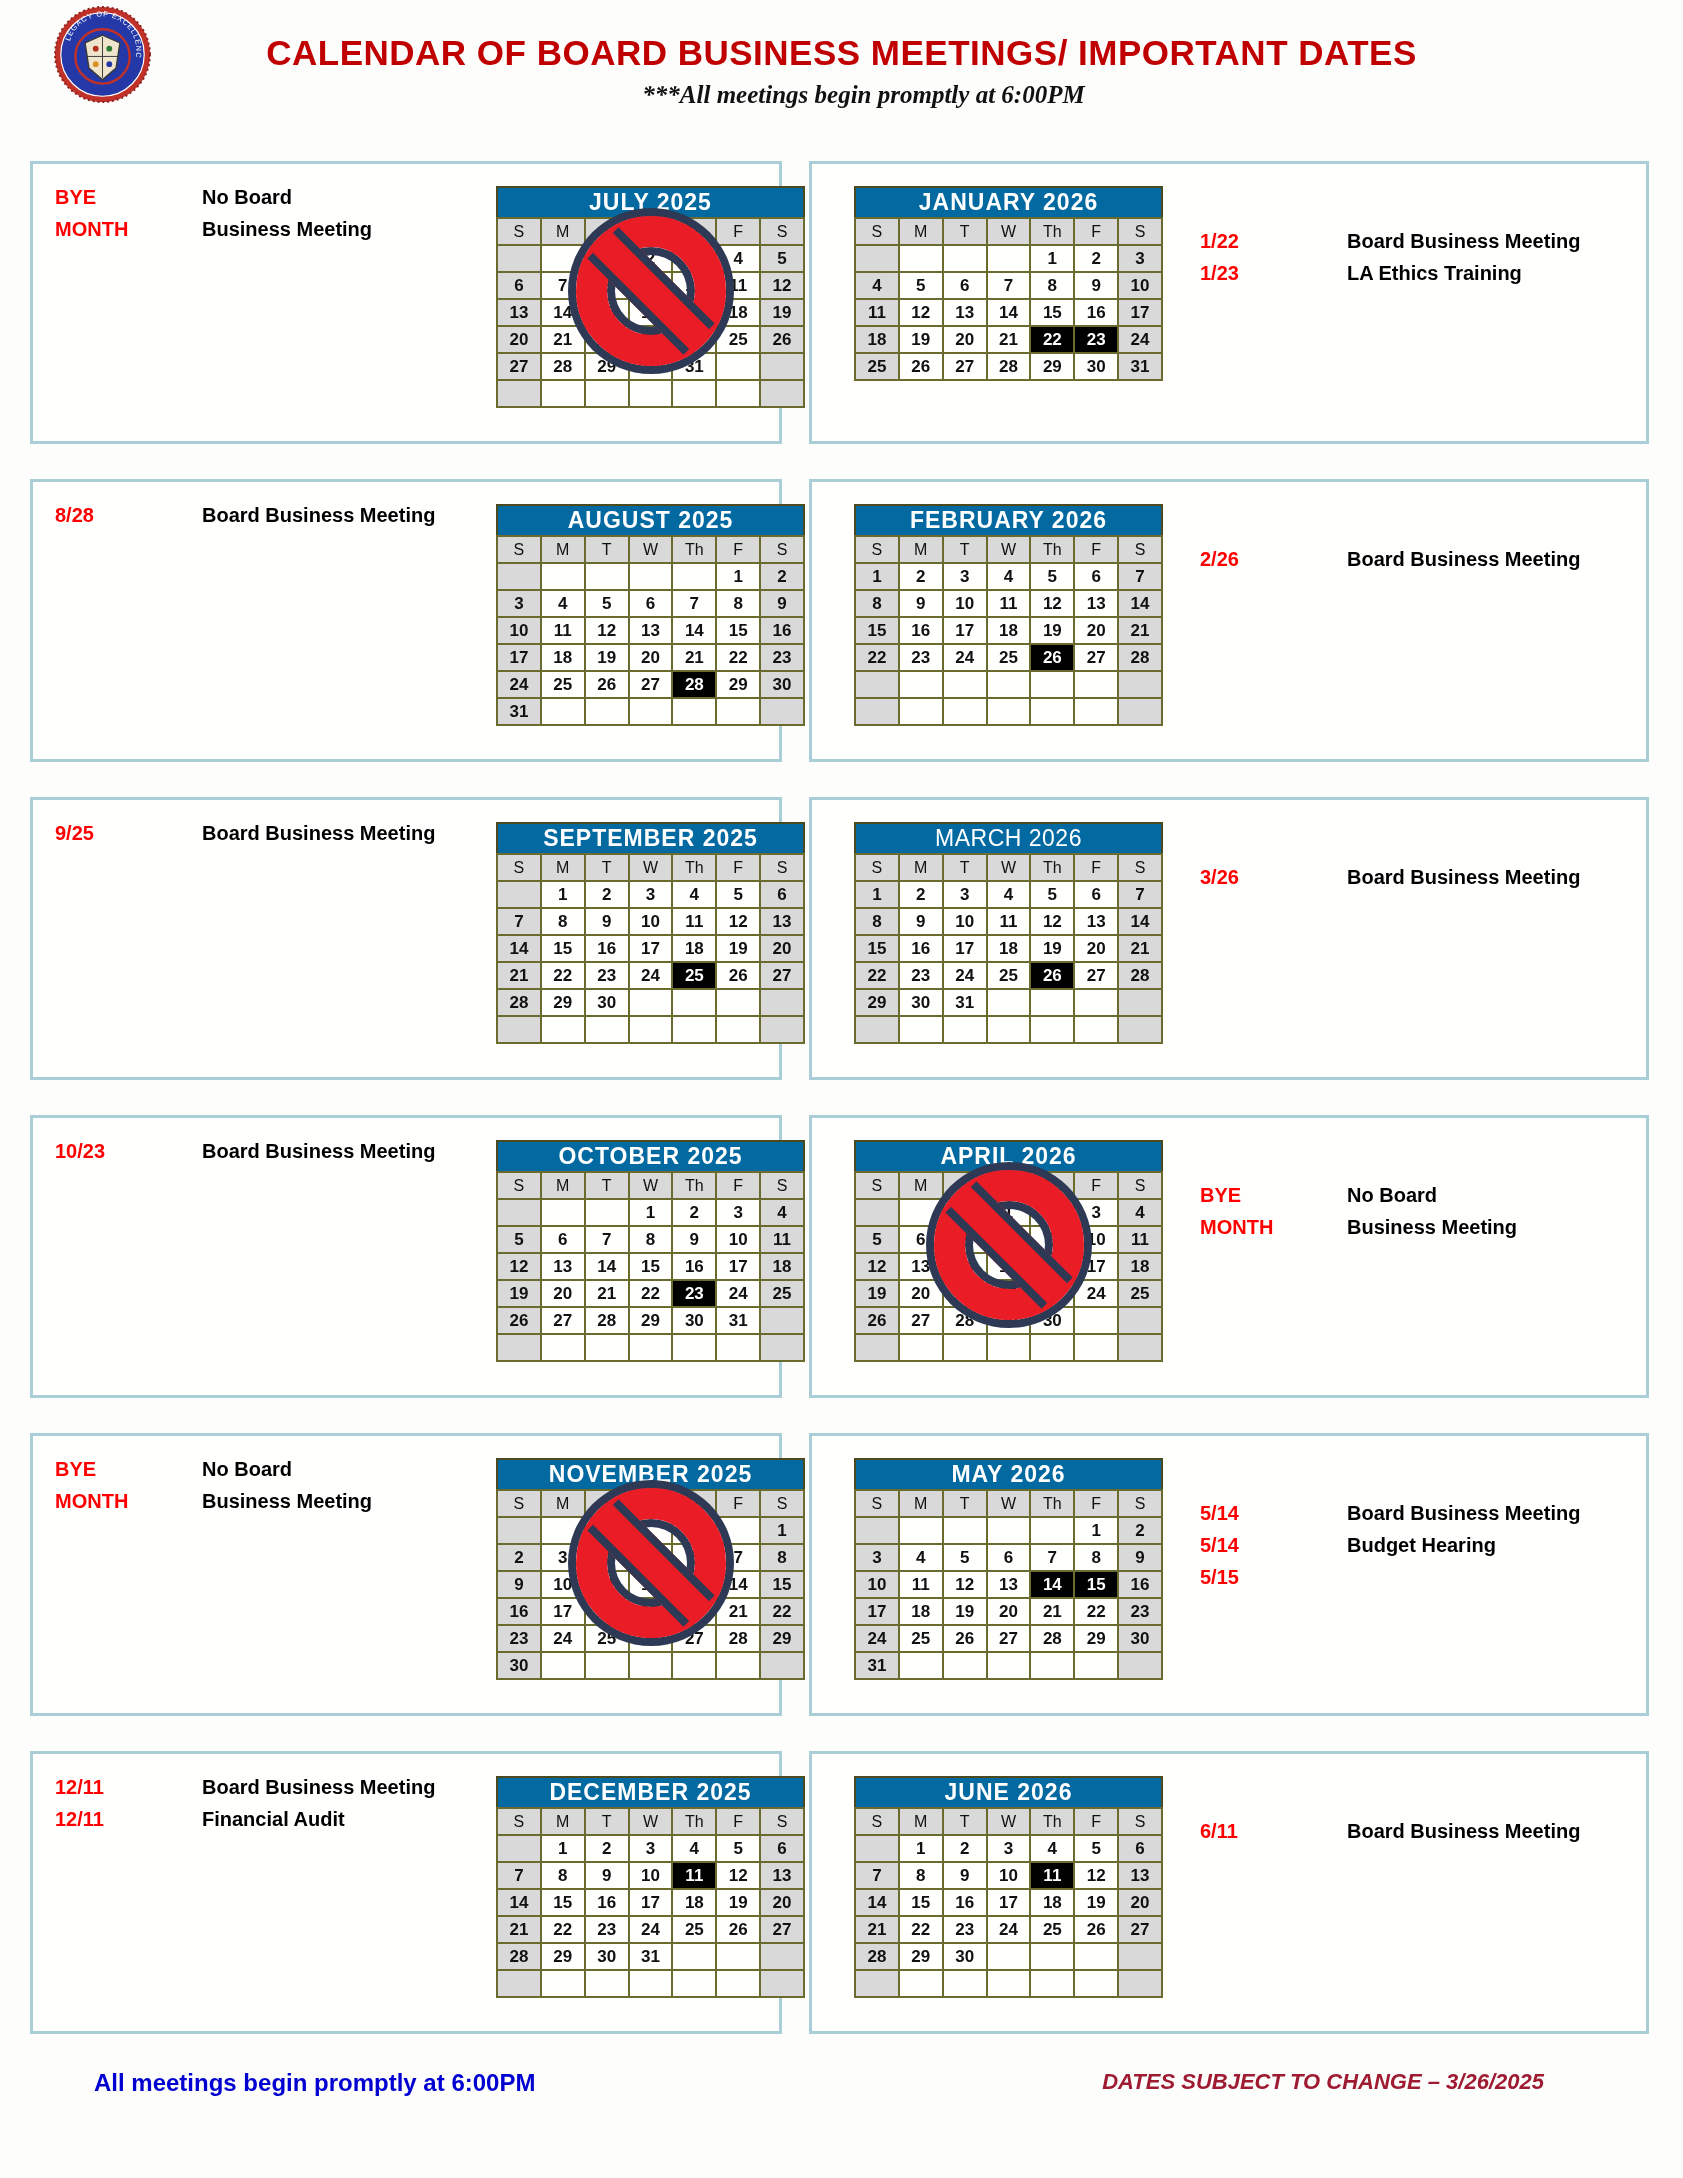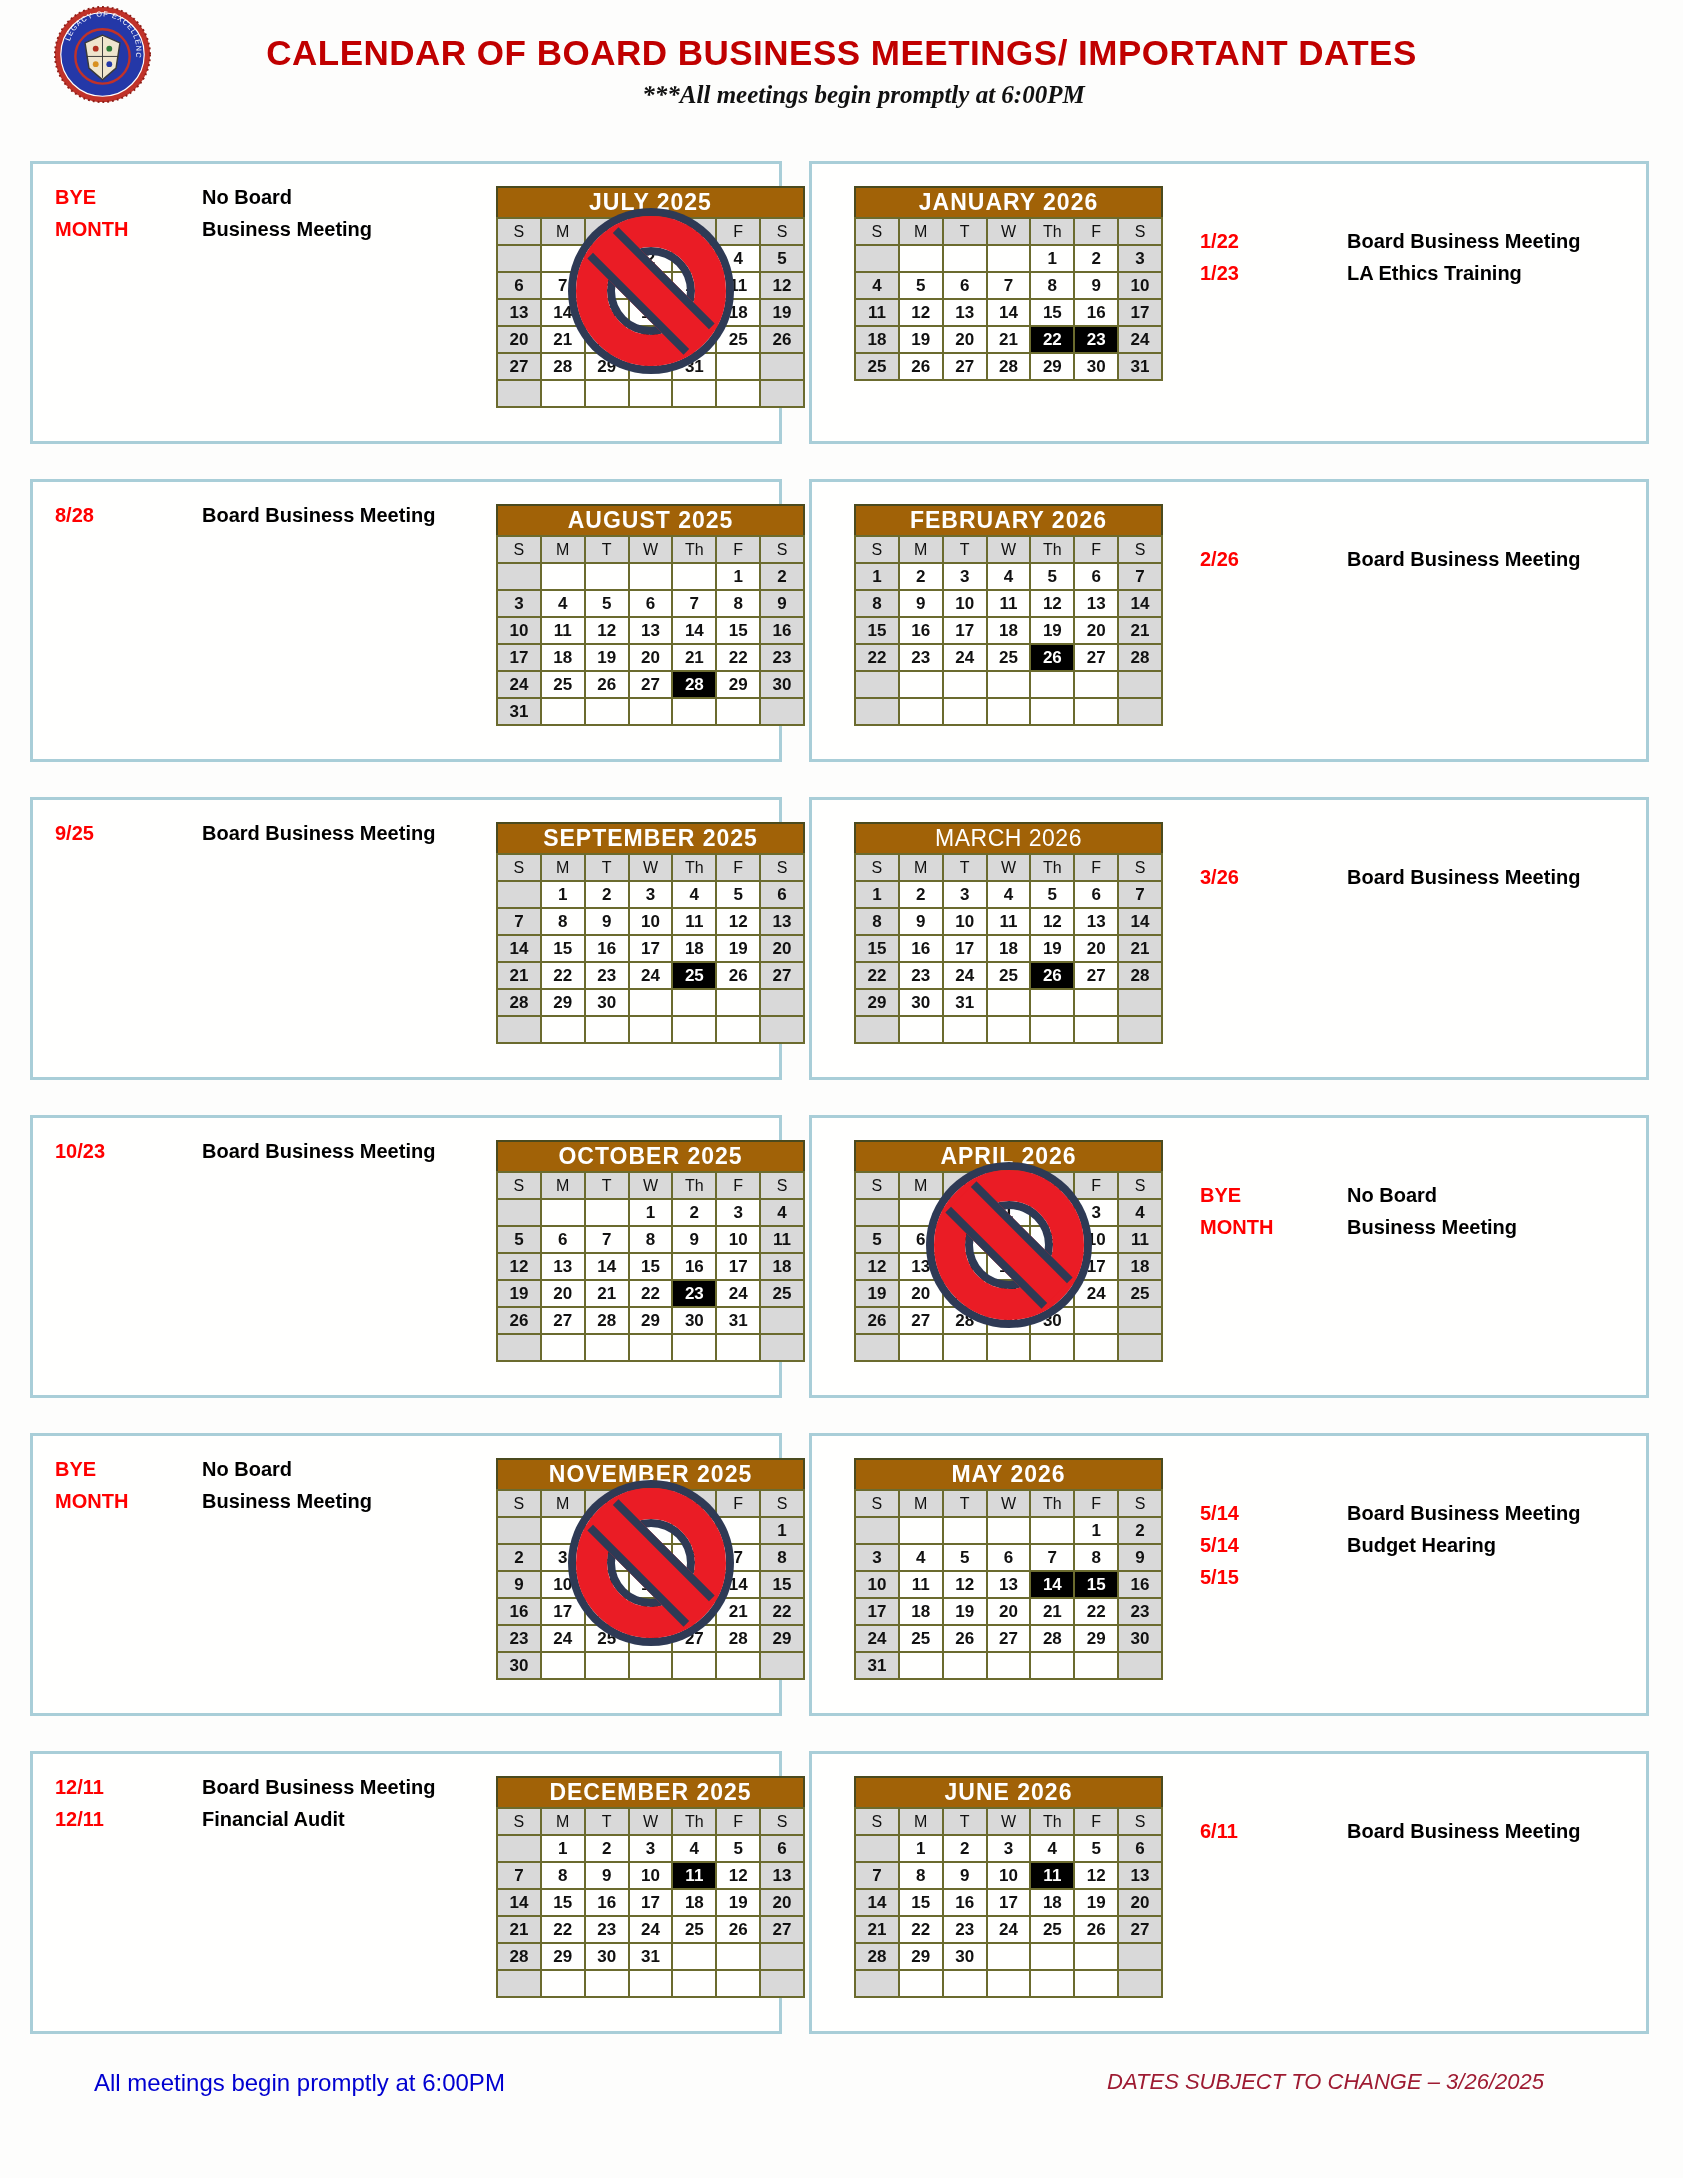--- a/index.html
+++ b/index.html
@@ -51,21 +51,21 @@
   .panel-left  .ann { left: 22px;  top: 18px; width: 426px; }
   .panel-right .ann { left: 388px; top: 18px; width: 436px; margin-top: 44px; }
   .ann .code  { color: #ff0000; }
   .ann .label { color: #000; }
   
   .cal { position: absolute; width: 309px; }
   .panel-left  .cal { left: 463px; top: 22px; }
   .panel-right .cal { left: 42px;  top: 22px; }
   .cal-title {
     height: 31px; line-height: 29px; text-align: center;
-    background: #a16207; color: #fff;
+    background: #0369a1; color: #fff;
     font-size: 23px; font-weight: bold; letter-spacing: 1px;
     border: 2px solid #4a4a1e; border-bottom: 0;
   }
   .cal-title.light { font-weight: normal; letter-spacing: 0.5px; }
   .cal-grid {
     display: grid; grid-template-columns: repeat(7, 1fr);
     gap: 2px; background: #6b6b2e; border: 2px solid #6b6b2e;
   }
   .cell {
     background: #fffffe; height: 25px;
@@ -85,21 +85,21 @@
     z-index: 5;
   }
   .ban::before {
     content: ""; position: absolute;
     left: -24px; right: -24px; top: 50%; height: 28px;
     transform: translateY(-50%) rotate(45deg);
     background: #ea1c25;
     border-top: 8px solid #2e3a55; border-bottom: 8px solid #2e3a55;
   }
   
-  .footer { position: relative; margin-top: 31px; height: 40px; font-size: 24px; font-weight: normal; }
+  .footer { position: relative; margin-top: 31px; height: 40px; font-size: 24px; font-weight: bold; }
   .footer-left  { position: absolute; left: 94px;  color: #0000d0; }
   .footer-right { position: absolute; right: 139px; color: #9e1b32; font-style: italic; font-size: 22px; }
 </style>
 </head>
 <body>
 
 <div class="header">
   <svg class="logo" viewBox="0 0 100 100">
     <circle cx="50" cy="50" r="49" fill="#c03229"></circle>
     <circle cx="50" cy="50" r="49" fill="none" stroke="#8e1f18" stroke-width="2" stroke-dasharray="2 3"></circle>

